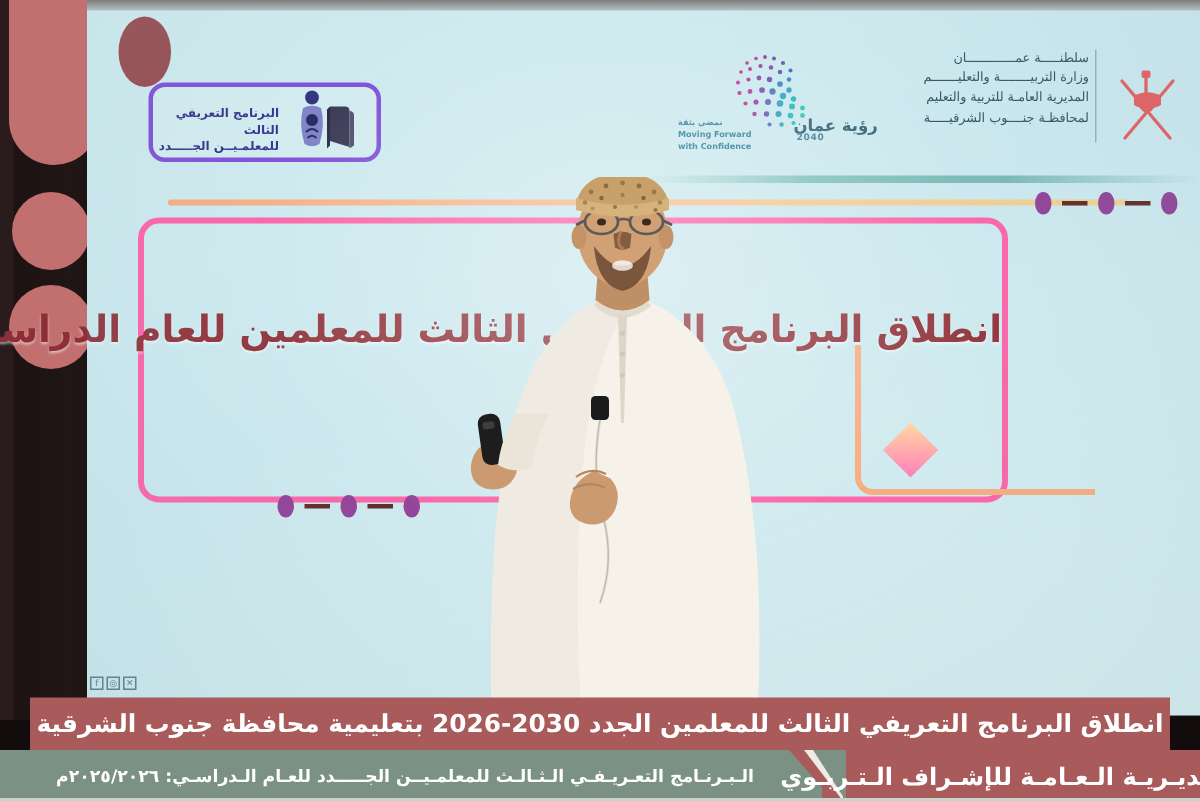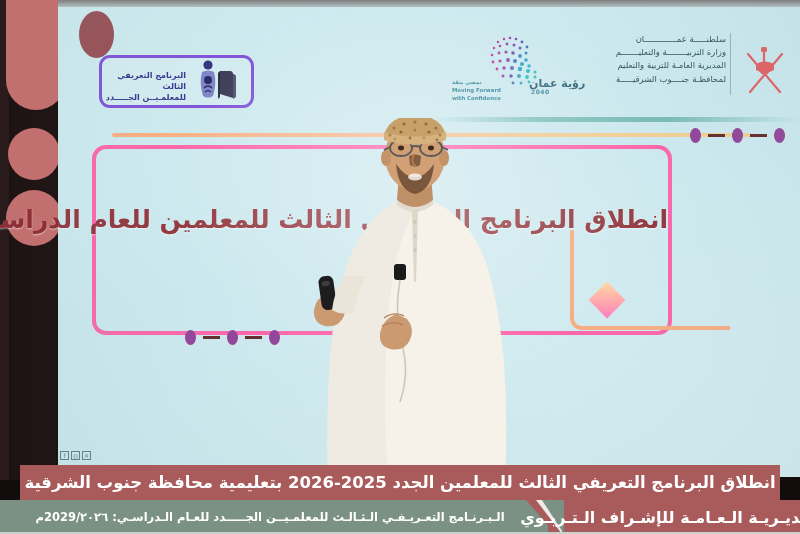--- a/index.html
+++ b/index.html
@@ -443,26 +443,26 @@
     <path d="M44 158 q-10 16 -12 34 q10 6 22 2 q4 -22 12 -36 z" fill="#eae4d9"></path>
   </svg>
 
   <div class="wm-icons">
     <span>f</span>
     <span>◎</span>
     <span>✕</span>
   </div>
 
   <div class="banner-red">
-    <div class="banner-red-text">انطلاق البرنامج التعريفي الثالث للمعلمين الجدد 2025-2026 بتعليمية محافظة جنوب الشرقية</div>
+    <div class="banner-red-text">انطلاق البرنامج التعريفي الثالث للمعلمين الجدد 2030-2026 بتعليمية محافظة جنوب الشرقية</div>
   </div>
 
   <div class="banner-bottom">
     <div class="banner-bottom-right"></div>
     <div class="banner-notch"></div>
     <div class="banner-notch-white"></div>
     <div class="banner-notch-green"></div>
     <div class="bb-right-text">المـديـريـة الـعـامـة للإشـراف الـتـربـوي</div>
-    <div class="bb-left-text">الـبـرنـامج التعـريـفـي الـثـالـث للمعلمـيــن الجـــــدد للعـام الـدراسـي: 2029/٢٠٢٦م</div>
+    <div class="bb-left-text">الـبـرنـامج التعـريـفـي الـثـالـث للمعلمـيــن الجـــــدد للعـام الـدراسـي: ٢٠٢٥/٢٠٢٦م</div>
   </div>
   <div class="banner-bottom-strip"></div>
 
 </div>
 
 </body></html>

